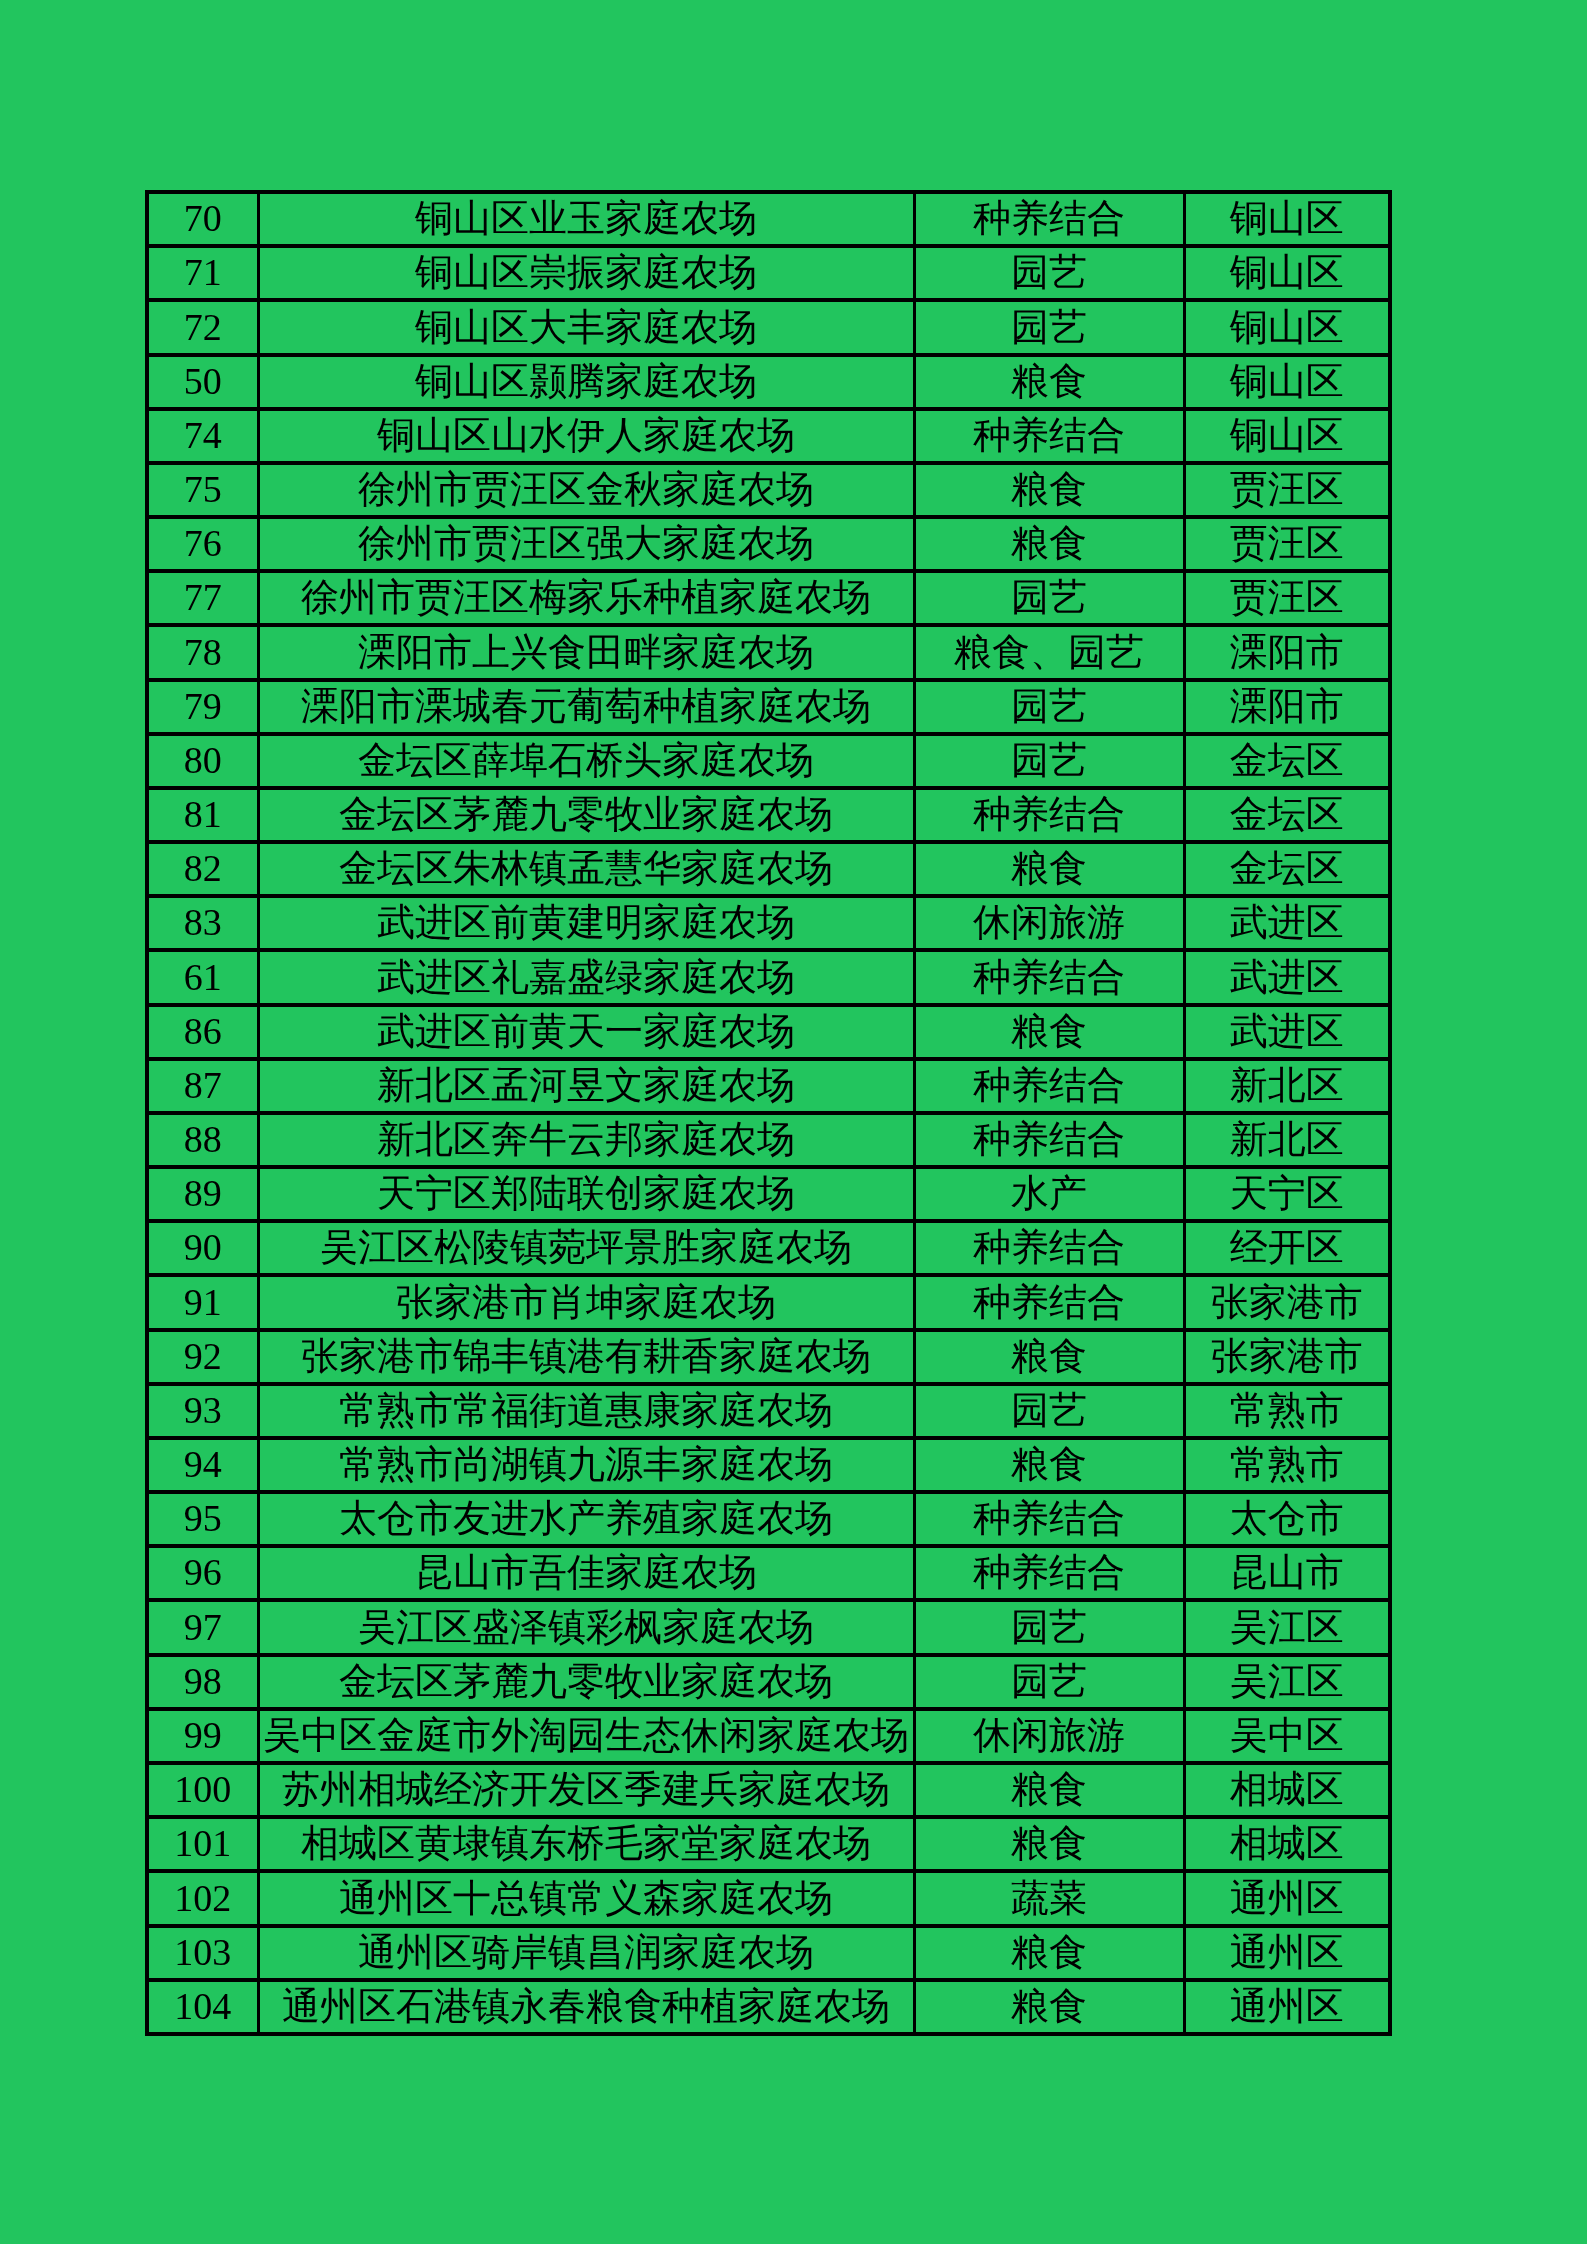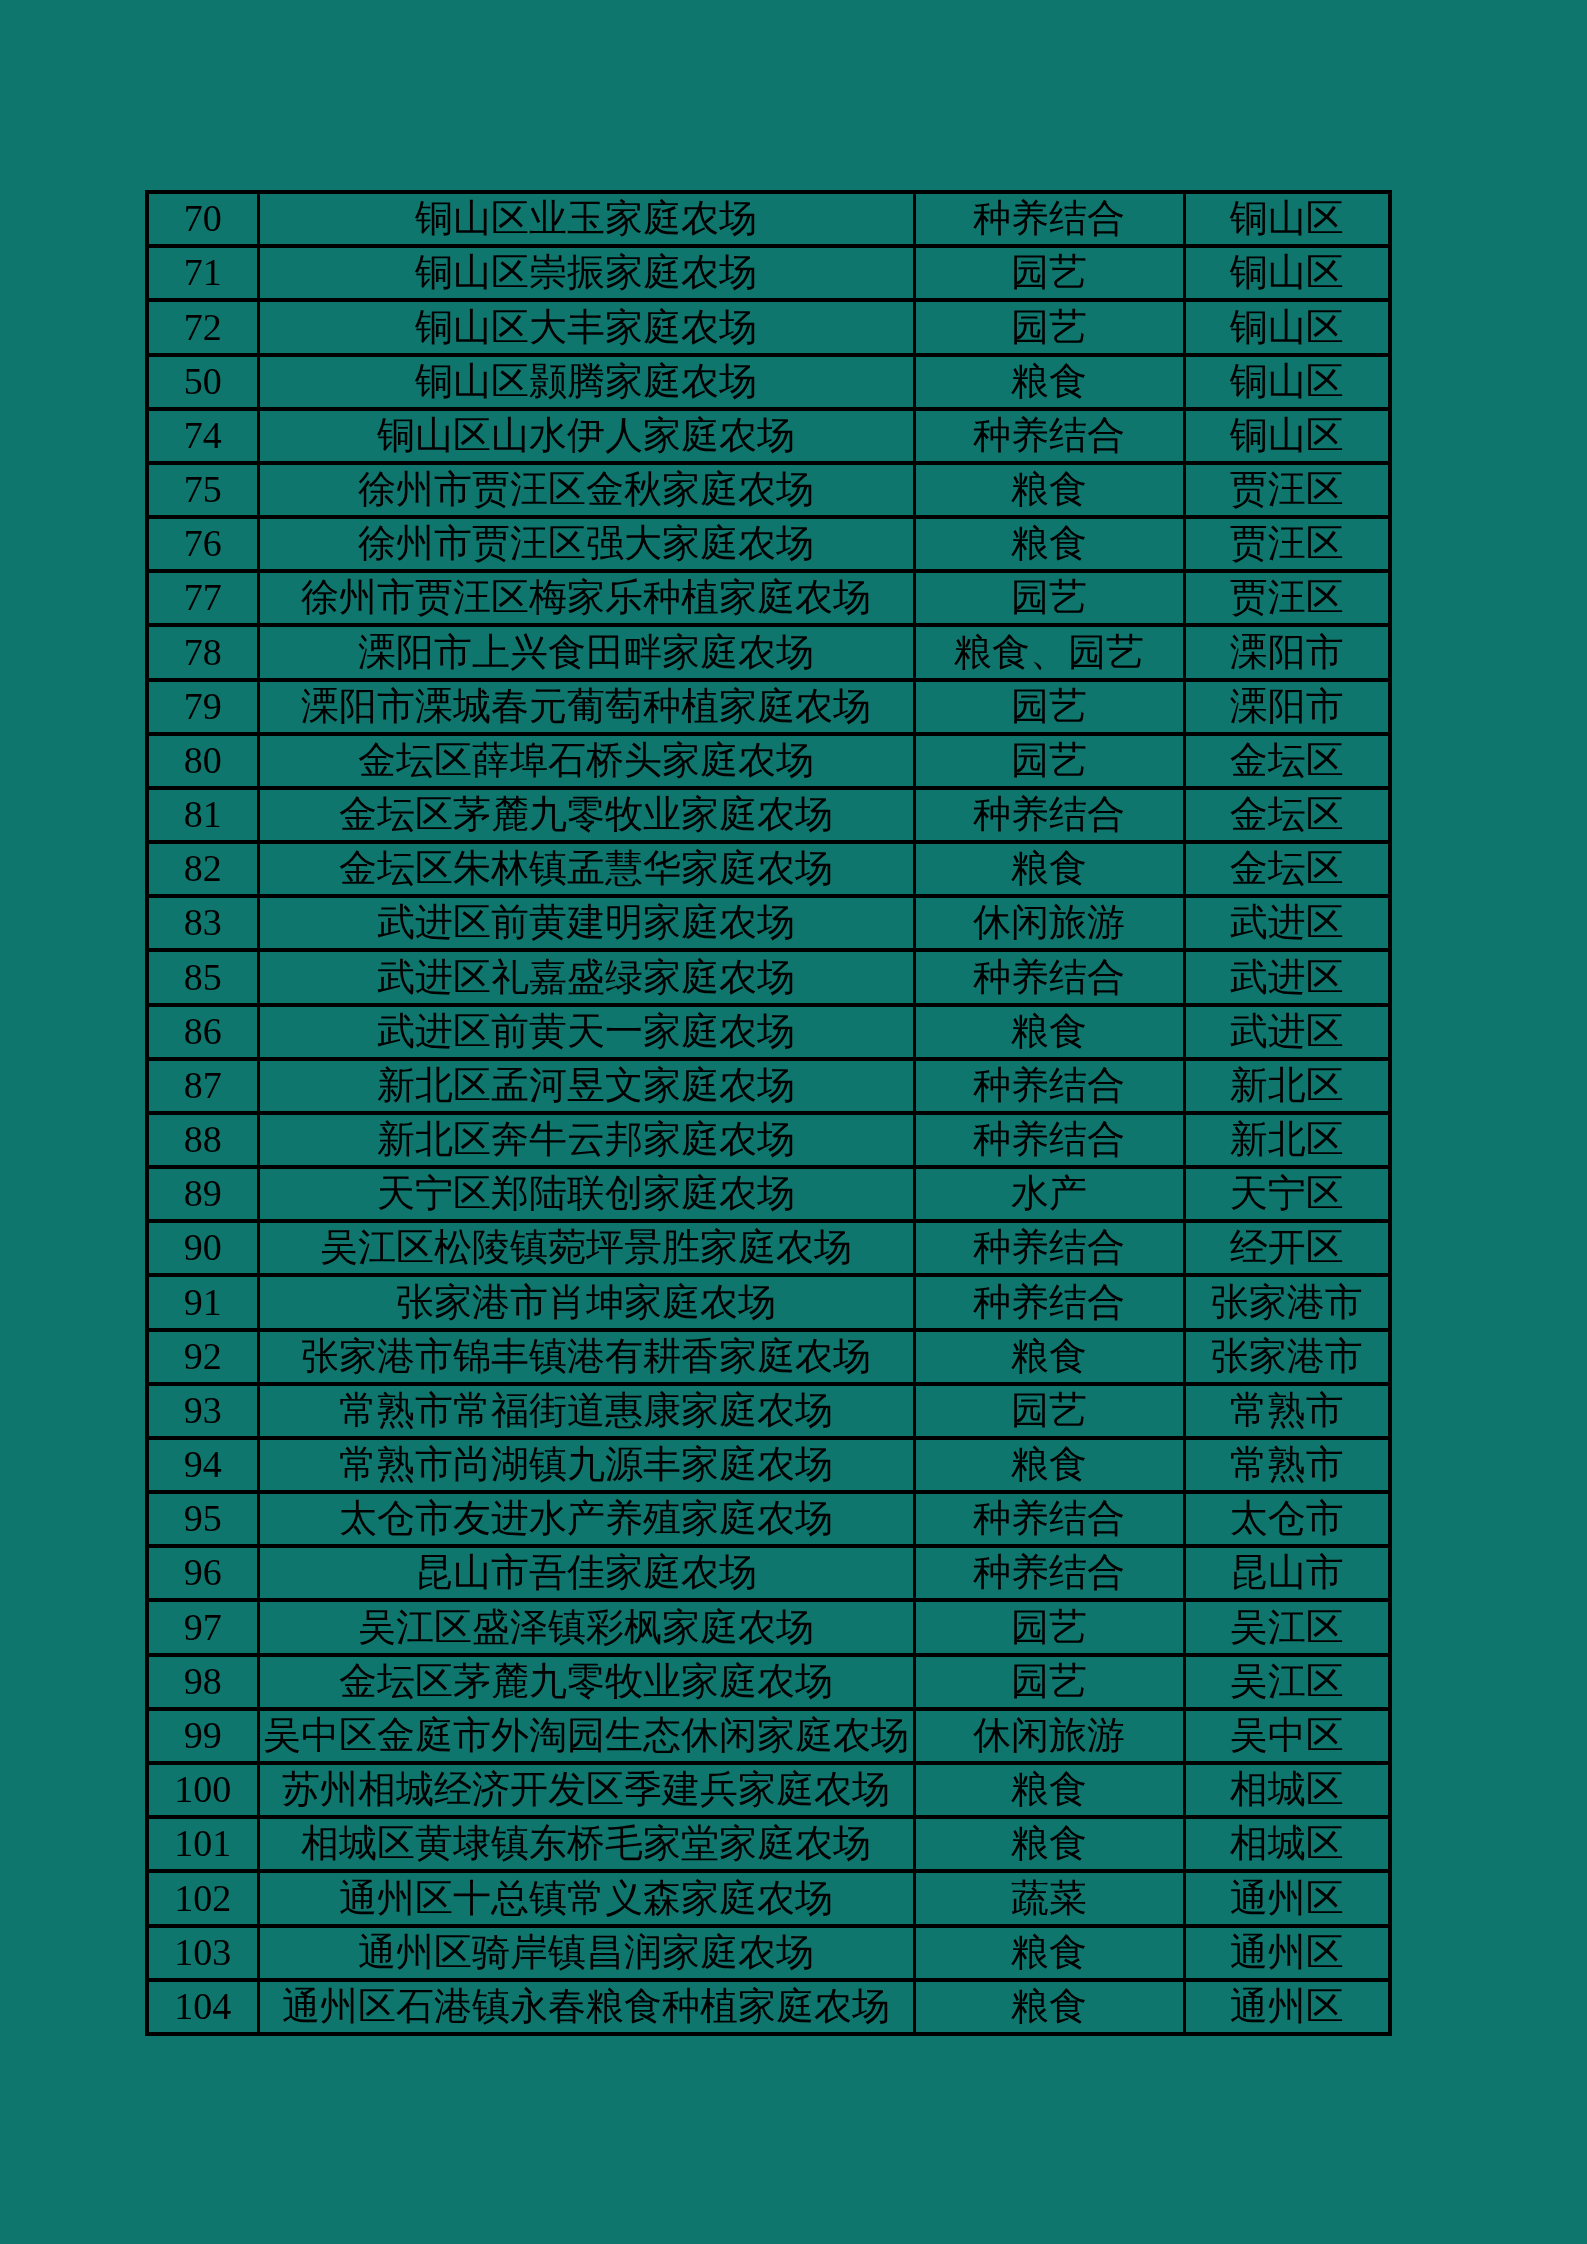--- a/index.html
+++ b/index.html
@@ -4,21 +4,21 @@
 <style>
   html, body {
     margin: 0;
     padding: 0;
     background: #ffffff;
   }
   .page {
     position: relative;
     width: 1587px;
     height: 2244px;
-    background: #0f766e;
+    background: #22c55e;
     overflow: hidden;
     font-family: "Liberation Serif", "DejaVu Serif", serif;
     color: #000000;
   }
   table.farm-table {
     position: absolute;
     left: 145px;
     top: 190px;
     width: 1243px;
     height: 1846px;
@@ -137,21 +137,21 @@
     <td>粮食</td>
     <td>金坛区</td>
   </tr>
         <tr>
     <td>83</td>
     <td>武进区前黄建明家庭农场</td>
     <td>休闲旅游</td>
     <td>武进区</td>
   </tr>
         <tr>
-    <td>85</td>
+    <td>61</td>
     <td>武进区礼嘉盛绿家庭农场</td>
     <td>种养结合</td>
     <td>武进区</td>
   </tr>
         <tr>
     <td>86</td>
     <td>武进区前黄天一家庭农场</td>
     <td>粮食</td>
     <td>武进区</td>
   </tr>

